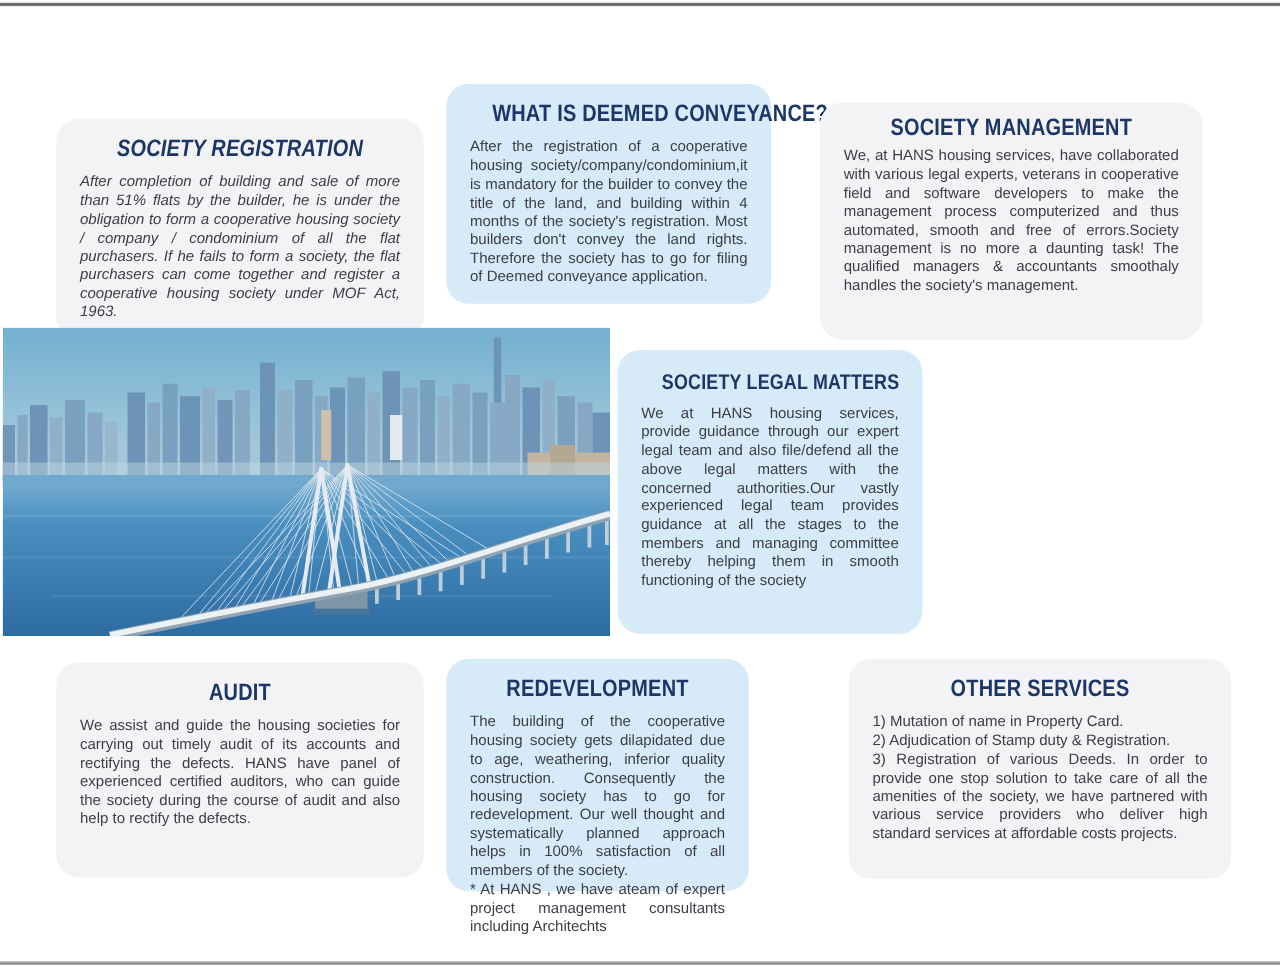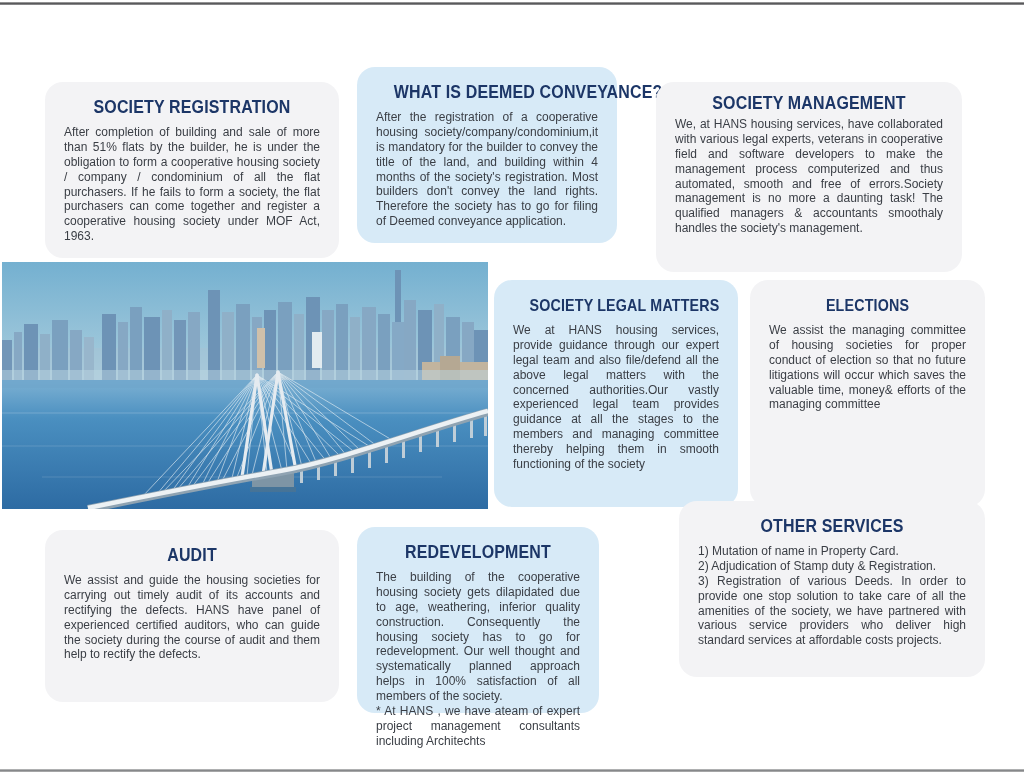--- a/index.html
+++ b/index.html
@@ -38,28 +38,28 @@
 
   .card-body {
     font-size: 12px;
     line-height: 1.24;
     color: #3a3e45;
     text-align: justify;
     white-space: pre-line;
   }
 
   
-  #card-1 { left: 45px;  top: 82px;  width: 294px; height: 176px; }
+  #card-1 { left: 45px;  top: 95px;  width: 294px; height: 176px; font-style: italic; }
   #card-2 { left: 357px; top: 67px;  width: 260px; height: 176px; }
   #card-3 { left: 656px; top: 82px;  width: 306px; height: 190px; }
   #card-4 { left: 494px; top: 280px; width: 244px; height: 227px; }
   #card-5 { left: 750px; top: 280px; width: 235px; height: 227px; }
   #card-6 { left: 45px;  top: 530px; width: 294px; height: 172px; }
   #card-7 { left: 357px; top: 527px; width: 242px; height: 186px; }
-  #card-8 { left: 679px; top: 501px; width: 306px; height: 176px; }
+  #card-8 { left: 679px; top: 527px; width: 306px; height: 176px; }
 
   #card-3 .card-title { margin: 2px 0 3px 0; }
 
   .photo {
     position: absolute;
     left: 2px; top: 262px;
     width: 486px; height: 247px;
     overflow: hidden;
   }
   .photo svg { display: block; }
@@ -224,28 +224,24 @@
         <path d="M86,246 C150,233 210,221 278,209 C340,198 420,167 486,149" fill="none" stroke="#ecf1f4" stroke-width="4.5"></path>
       </g>
     </svg>
   </div>
 
   <section class="card blue mid" id="card-4">
     <h2 class="card-title">SOCIETY LEGAL MATTERS</h2>
     <div class="card-body">We at HANS housing services, provide guidance through our expert legal team and also file/defend all the above legal matters with the concerned authorities.Our vastly experienced legal team provides guidance at all the stages to the members and managing committee thereby helping them in smooth functioning of the society</div>
   </section>
 
-  <section class="card gray mid" id="card-5">
-    <h2 class="card-title">ELECTIONS</h2>
-    <div class="card-body">We assist the managing committee of housing societies for proper conduct of election so that no future litigations will occur which saves the valuable time, money&amp; efforts of the managing committee</div>
-  </section>
 
   <section class="card gray" id="card-6">
     <h2 class="card-title">AUDIT</h2>
-    <div class="card-body">We assist and guide the housing societies for carrying out timely audit of its accounts and rectifying the defects. HANS have panel of experienced certified auditors, who can guide the society during the course of audit and them help to rectify the defects.</div>
+    <div class="card-body">We assist and guide the housing societies for carrying out timely audit of its accounts and rectifying the defects. HANS have panel of experienced certified auditors, who can guide the society during the course of audit and also help to rectify the defects.</div>
   </section>
 
   <section class="card blue" id="card-7">
     <h2 class="card-title">REDEVELOPMENT</h2>
     <div class="card-body">The building of the cooperative housing society gets dilapidated due to age, weathering, inferior quality construction. Consequently the housing society has to go for redevelopment. Our well thought and systematically planned approach helps in 100% satisfaction of all members of the society.
 * At HANS , we have ateam of expert project management consultants including Architechts</div>
   </section>
 
   <section class="card gray" id="card-8">
     <h2 class="card-title">OTHER SERVICES</h2>

